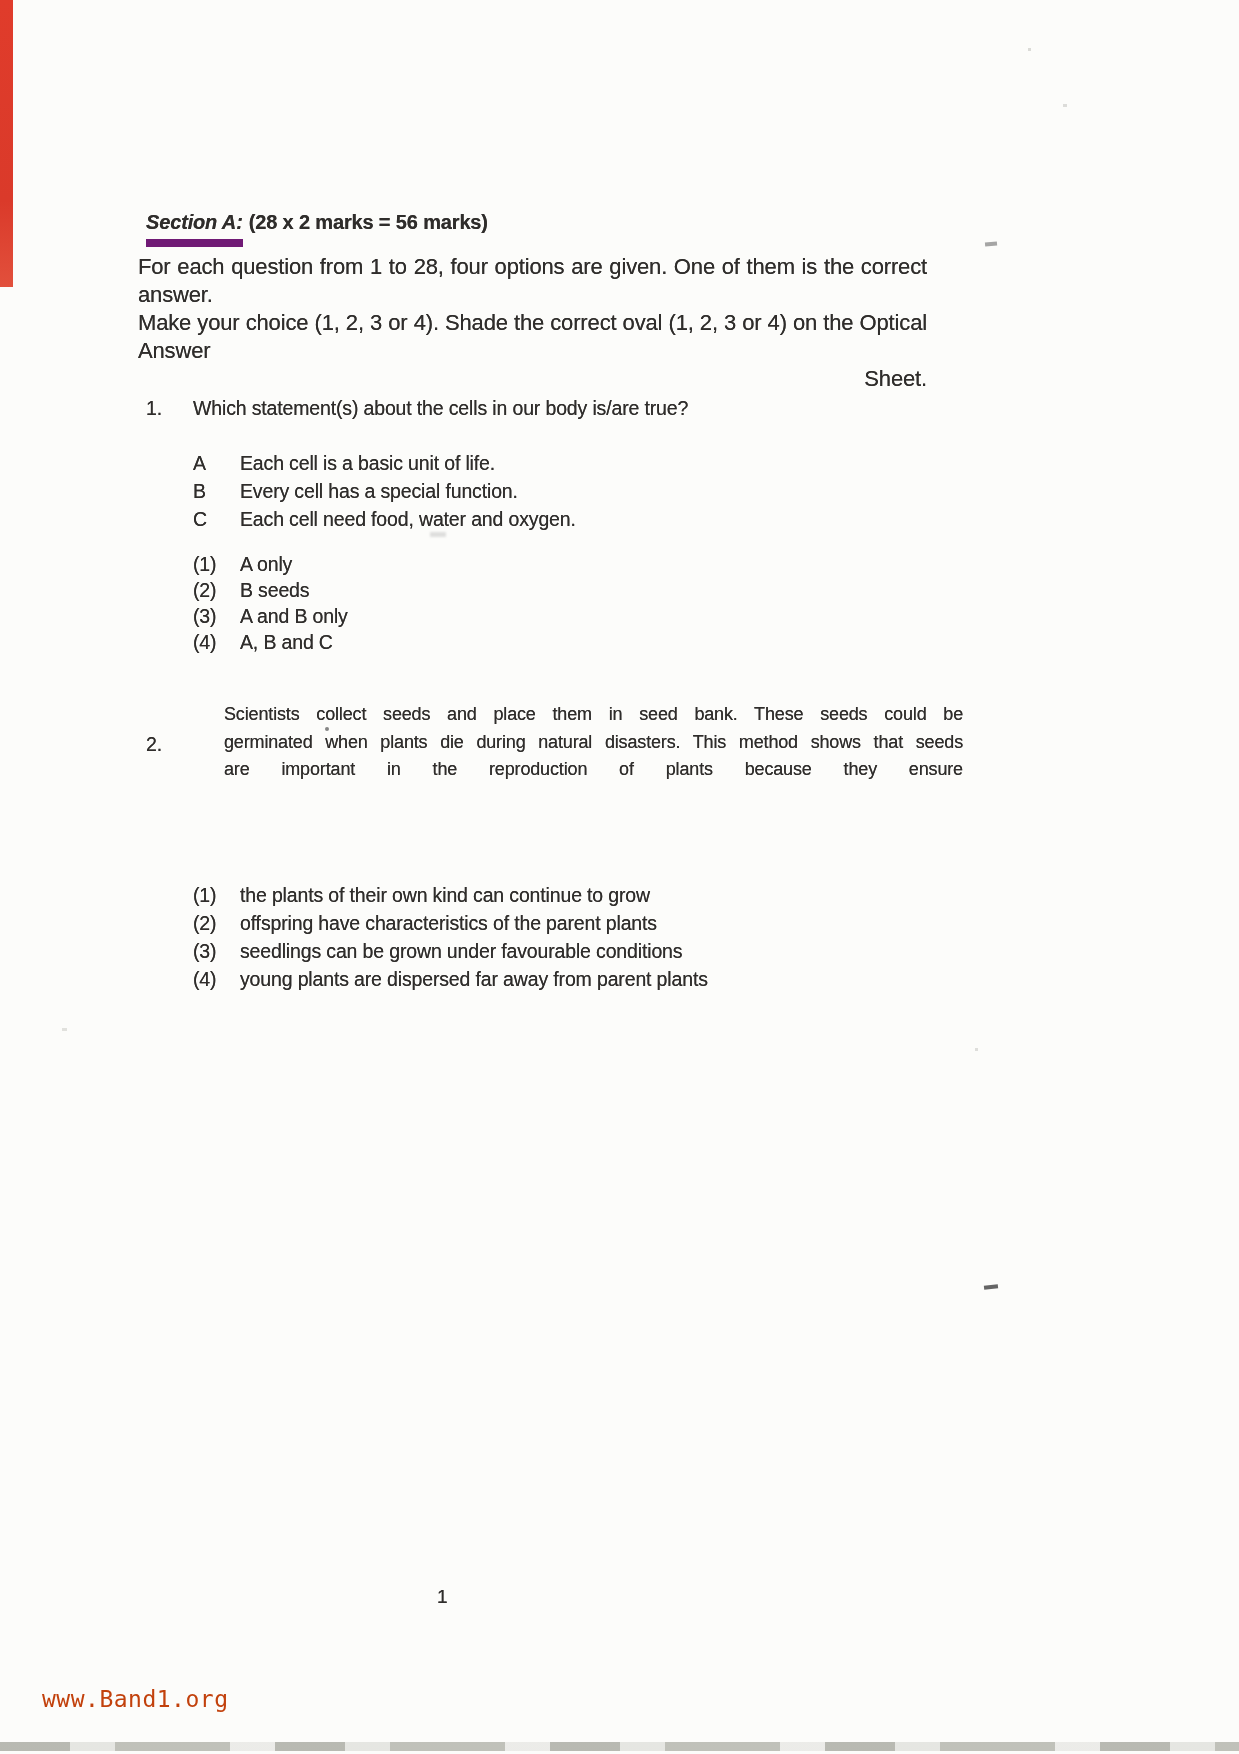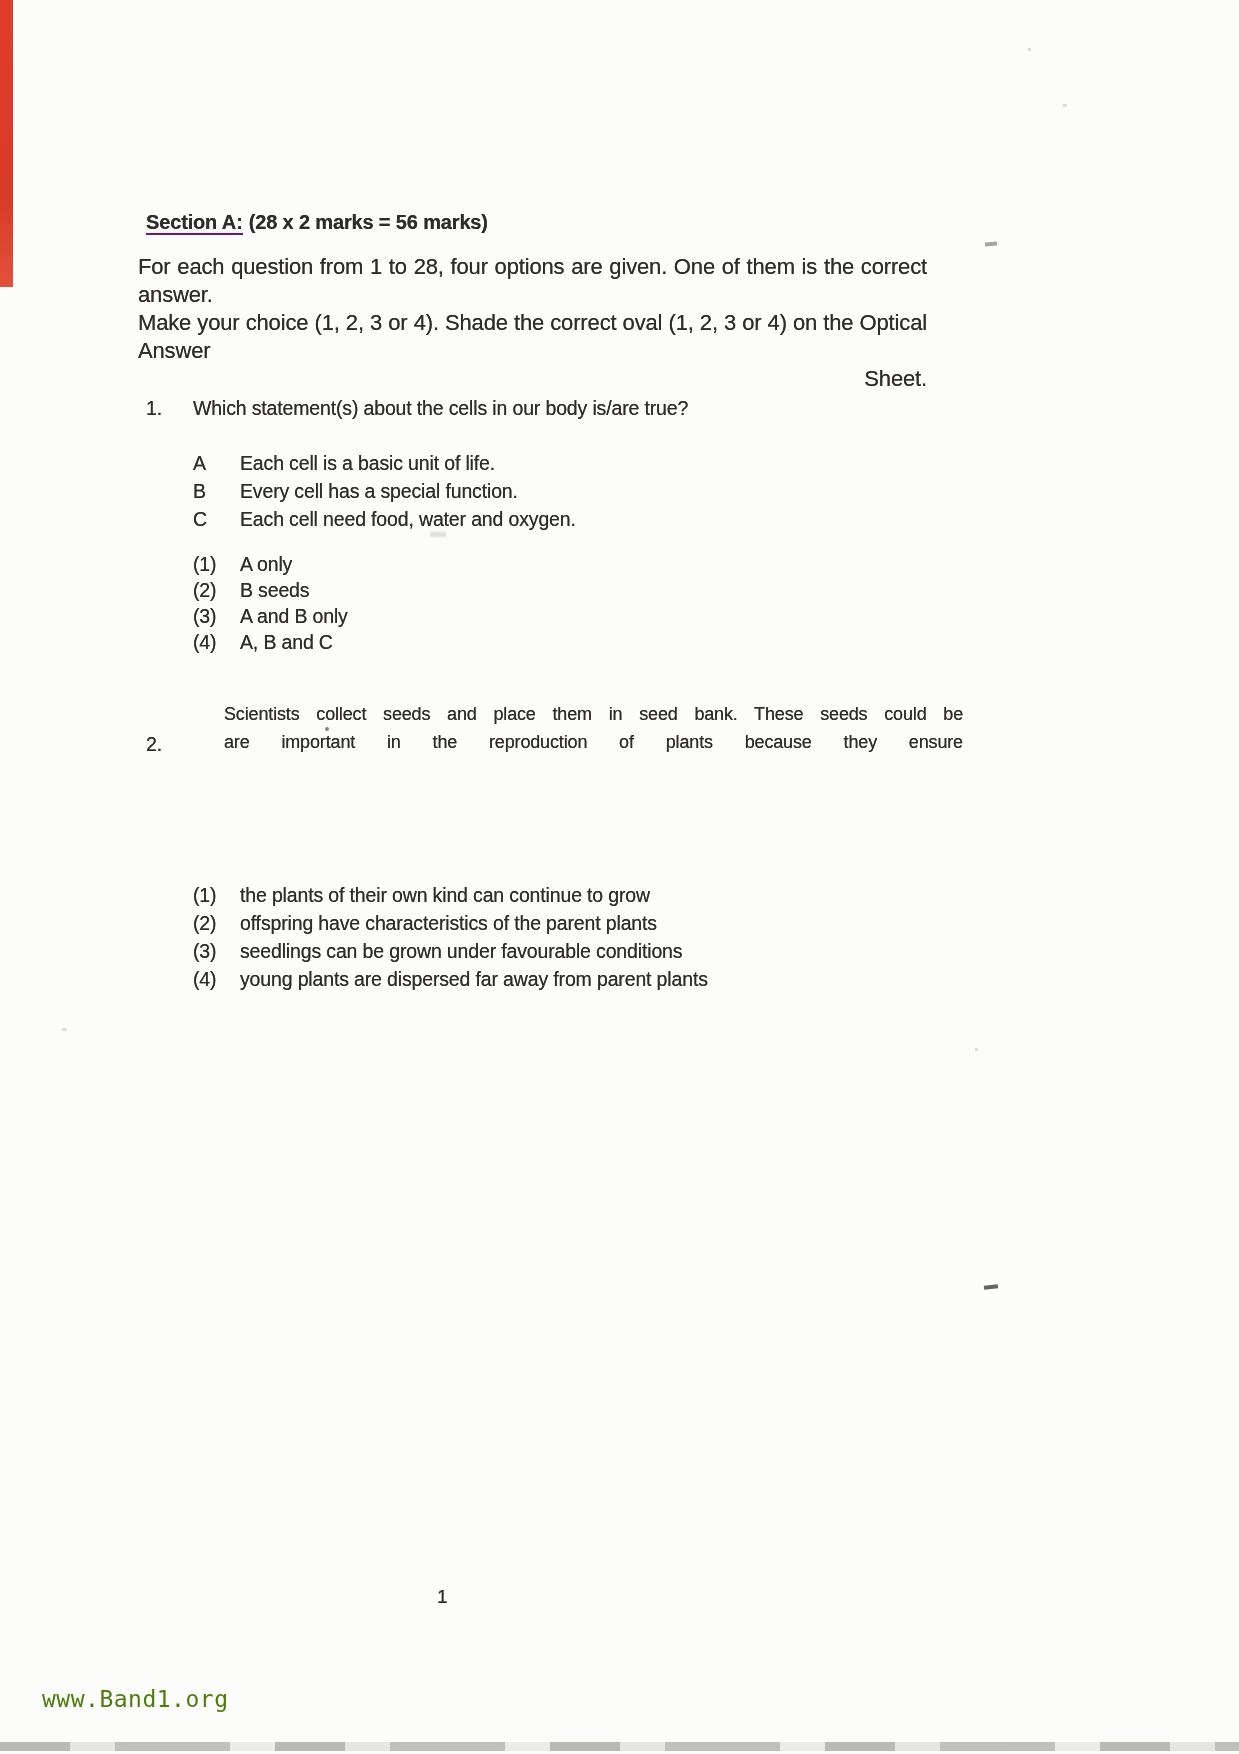--- a/index.html
+++ b/index.html
@@ -25,21 +25,21 @@
       rgba(128,130,118,0.55) 0 70px,
       rgba(196,198,190,0.40) 70px 115px,
       rgba(142,144,132,0.55) 115px 230px,
       rgba(205,205,199,0.35) 230px 275px);
     filter: blur(0.5px);
   }
   .artifact { position: absolute; }
 
   
   .heading { position: absolute; left: 146px; top: 211px; font-size: 20px; font-weight: 700; white-space: nowrap; }
-  .heading .u { border-bottom: 2px solid #701a75; padding-bottom: 0; }
+  .heading .u { border-bottom: 8px solid #701a75; padding-bottom: 6px; font-style: italic; }
   .heading .rest { margin-left: 6px; }
 
   .instructions { position: absolute; left: 138px; top: 253px; width: 789px; font-size: 22px; line-height: 28px; }
   .jline { text-align: justify; text-align-last: justify; }
   .lline { text-align: right; }
 
   .qnum { position: absolute; left: 146px; font-size: 19.5px; }
   .qtext { position: absolute; left: 193px; font-size: 19.5px; white-space: nowrap; }
 
   .rows { position: absolute; left: 193px; font-size: 19.5px; }
@@ -53,21 +53,21 @@
   .q2-para { position: absolute; left: 193px; top: 701px; width: 739px; font-size: 18px; line-height: 27.5px; margin-left: 31px; }
   .blank {
     display: inline-block; width: 150px; height: 0.9em;
     border-bottom: 2px solid #3a3834; margin-bottom: -2px;
   }
 
   .pagenum { position: absolute; left: 437px; top: 1586px; font-size: 19px; }
   .watermark {
     position: absolute; left: 42px; top: 1686px;
     font-family: "DejaVu Sans Mono", monospace;
-    font-size: 23px; color: #4d7c0f; letter-spacing: 0.5px;
+    font-size: 23px; color: #c2410c; letter-spacing: 0.5px;
   }
 </style>
 </head>
 <body>
 
 <div class="red-stripe"></div>
 <div class="bottom-band"></div>
 <div class="artifact" style="left:985px; top:242px; width:12px; height:3.5px; background:#8f8f8f; transform:rotate(-5deg); opacity:.8;"></div>
 <div class="artifact" style="left:984px; top:1285px; width:14px; height:4px; background:#4a4a4a; transform:rotate(-6deg); opacity:.85;"></div>
 <div class="artifact" style="left:325px; top:727px; width:4px; height:4px; background:#666; border-radius:50%; opacity:.8;"></div>
@@ -120,20 +120,21 @@
   </div>
   <div class="row">
     <span class="lab">(4)</span>
     <span class="txt">A, B and C</span>
   </div>
 </div>
 
 <div class="qnum scan" style="top:733px;">2.</div>
 <div class="q2-para scan">
   <div class="jline">Scientists collect seeds and place them in seed bank. These seeds could be</div>
+  <div class="jline">germinated when plants die during natural disasters. This method shows that seeds</div>
   <div class="jline">are important in the reproduction of plants because they ensure</div>
 </div>
 
 <div class="rows q2-option-rows scan">
   <div class="row">
     <span class="lab">(1)</span>
     <span class="txt">the plants of their own kind can continue to grow</span>
   </div>
   <div class="row">
     <span class="lab">(2)</span>

